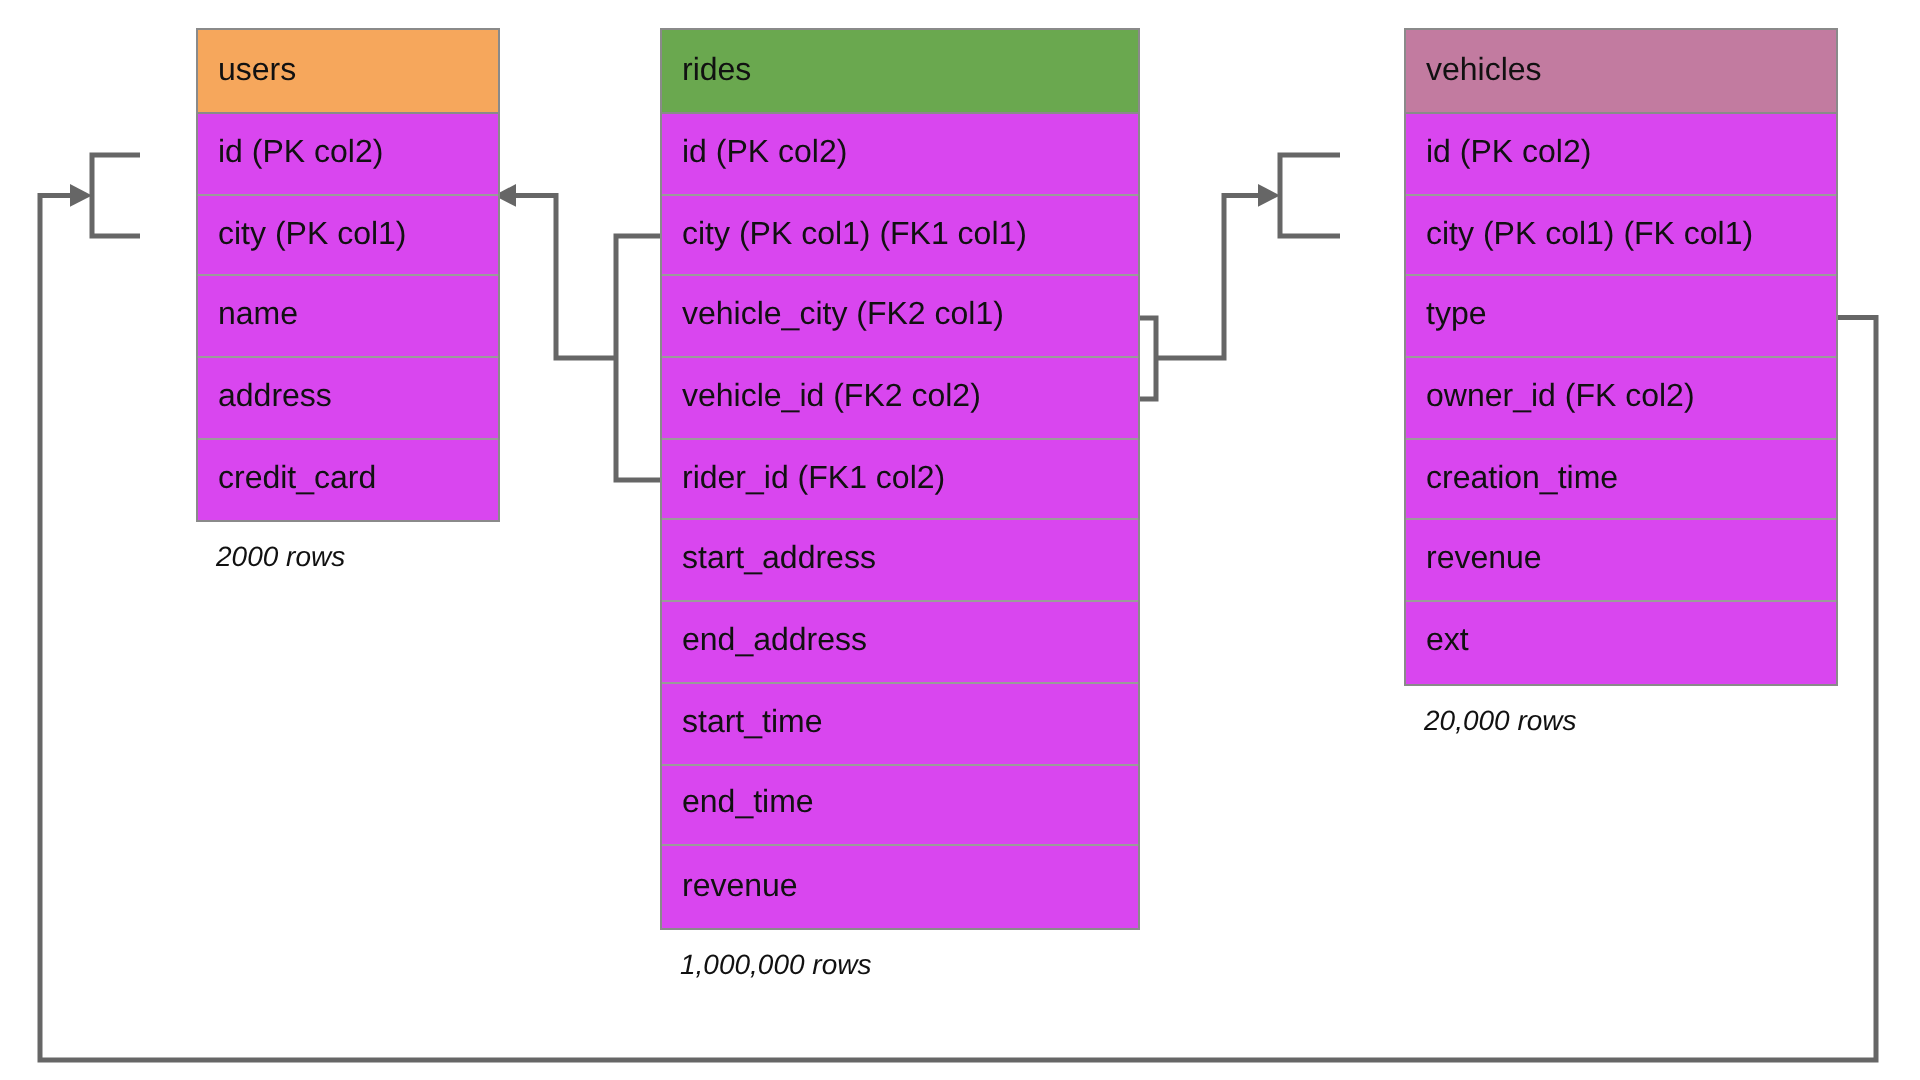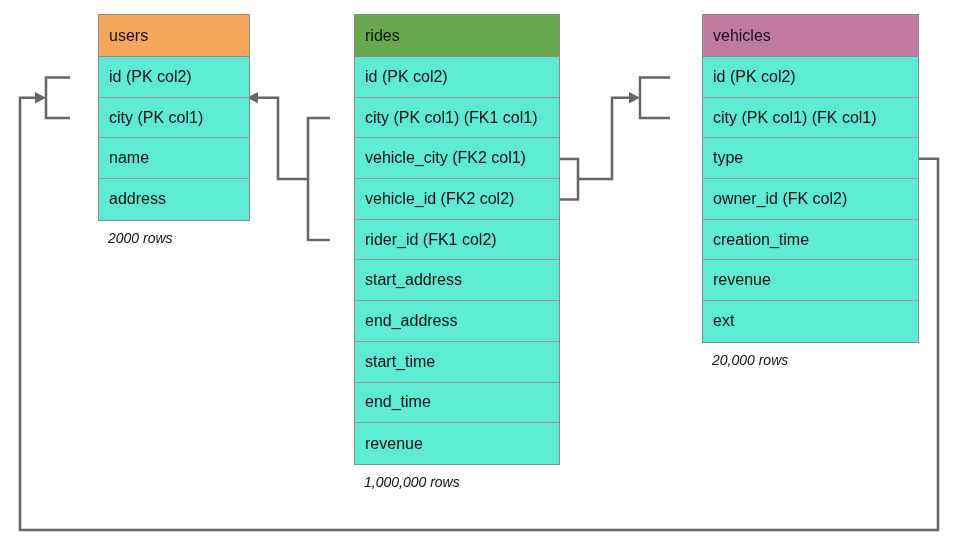--- a/index.html
+++ b/index.html
@@ -11,27 +11,27 @@
   }
   svg.connectors { position:absolute; left:0; top:0; width:960px; height:540px; }
   .table { position:absolute; }
   .tbl { border:1px solid #8a8a8a; background:#ffffff; box-sizing:border-box; }
   .thead {
     height:42px; box-sizing:border-box; display:flex; align-items:center;
     padding:0 10px; font-size:16px; border-bottom:1px solid #8a8a8a;
   }
   .row {
     height:40.7px; box-sizing:border-box; display:flex; align-items:center;
-    padding:0 10px; font-size:16px; background:#5eead4;
+    padding:0 10px; font-size:16px; background:#d946ef;
     border-bottom:1px solid #9b9b9b; white-space:nowrap; overflow:hidden;
   }
   .rows .row:last-child { border-bottom:none; }
   .rowcount { margin-top:9px; padding-left:10px; font-size:14px;font-style:italic; }
   .table-users    { left:70px;  top:14px; width:152px;padding-left:28px; }
-  .table-rides    { left:330px; top:14px; width:206px;margin-left:24px; }
+  .table-rides    { left:330px; top:14px; width:240px; }
   .table-vehicles { left:702px; top:14px; width:217px; }
 </style>
 </head>
 <body>
 
 <svg class="connectors" viewBox="0 0 960 540">
   <g stroke="#666666" stroke-width="2.5" fill="none">
     <path d="M70 77.5 H46 V118 H70"></path>
     <path d="M222 77.5 H247 V118 H222"></path>
     <path d="M330 118 H308 V240 H330"></path>
@@ -50,20 +50,21 @@
 </svg>
 
 <div class="table table-users">
   <div class="tbl">
     <div class="thead" style="background-color: rgb(246, 167, 92);">users</div>
     <div class="rows">
         <div class="row">id (PK col2)</div>
         <div class="row">city (PK col1)</div>
         <div class="row">name</div>
         <div class="row">address</div>
+        <div class="row">credit_card</div>
       </div>
   </div>
   <div class="rowcount">2000 rows</div>
 </div>
 
 <div class="table table-rides">
   <div class="tbl">
     <div class="thead" style="background-color: rgb(106, 168, 79);">rides</div>
     <div class="rows">
         <div class="row">id (PK col2)</div>

